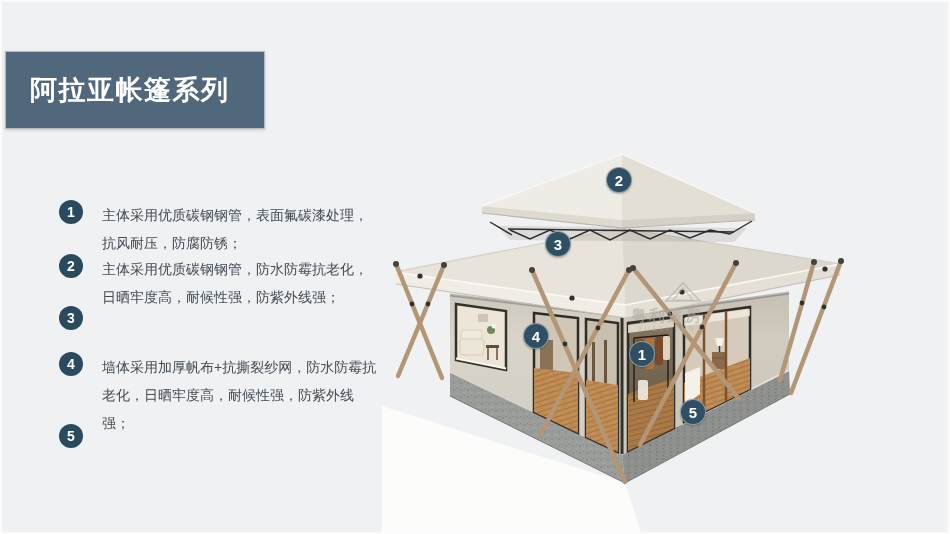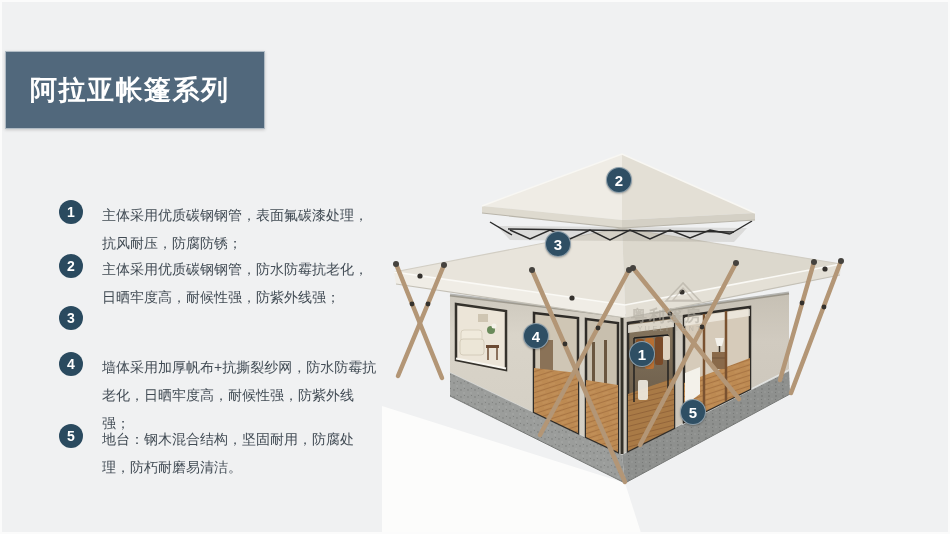--- a/index.html
+++ b/index.html
@@ -69,21 +69,20 @@
   </div>
   <div class="feature f3">
     <div class="num">3</div>
   </div>
   <div class="feature f4">
     <div class="num">4</div>
     <div class="txt">墙体采用加厚帆布+抗撕裂纱网，防水防霉抗老化，日晒牢度高，耐候性强，防紫外线强；</div>
   </div>
   <div class="feature f5">
     <div class="num">5</div>
-    <div class="txt">地台：钢木混合结构，坚固耐用，防腐处理，防朽耐磨易清洁。</div>
   </div>
 
   <svg class="tent" viewBox="0 0 570 394">
     <defs>
       <pattern id="conc1" width="7" height="7" patternUnits="userSpaceOnUse">
         <rect width="7" height="7" fill="#9b9d9b"></rect>
         <circle cx="2" cy="3" r="0.9" fill="#878987"></circle>
         <circle cx="5" cy="6" r="0.7" fill="#abadab"></circle>
         <circle cx="5.5" cy="1.5" r="0.6" fill="#7d7f7d"></circle>
       </pattern>

